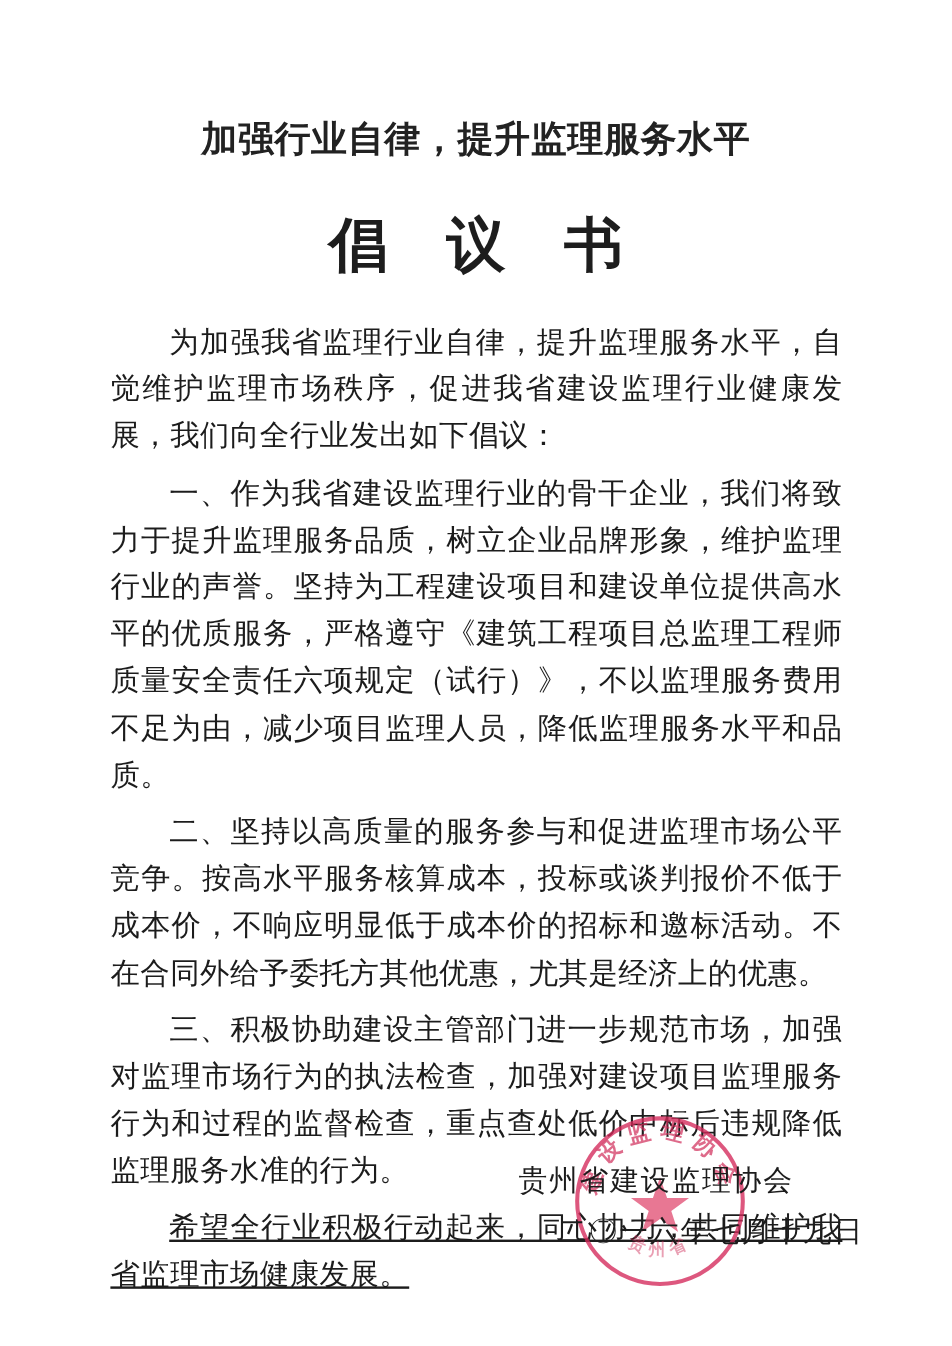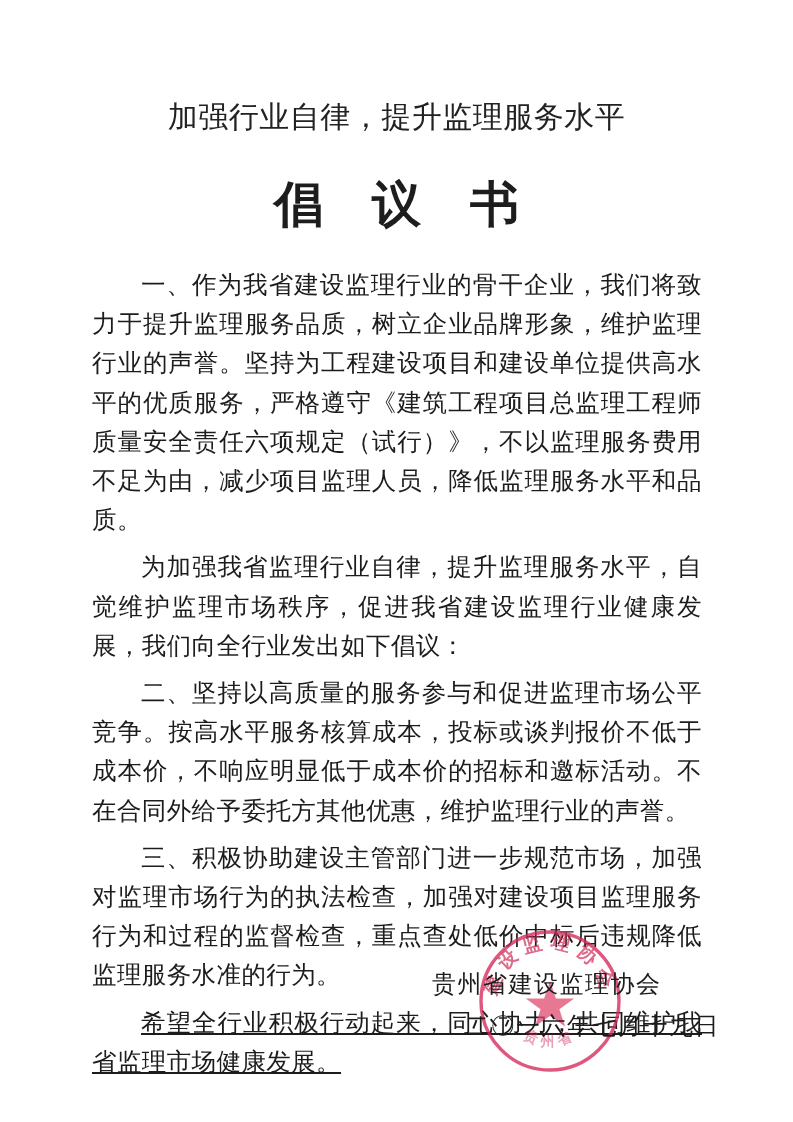--- a/index.html
+++ b/index.html
@@ -24,21 +24,21 @@
   .subtitle {
     position: absolute;
     left: 0;
     top: 96px;
     width: 793px;
     text-align: center;
     font-size: 30px;
     line-height: 42px;
     letter-spacing: 0.5px;
     color: #222222;
-    font-weight: 400;
+    font-weight: 700;
     white-space: nowrap;
   }
   .doc-title {
     position: absolute;
     left: 0;
     top: 174px;
     width: 793px;
     text-align: center;
     font-size: 49px;
     line-height: 62px;
@@ -101,23 +101,23 @@
 </head>
 <body>
 
 <div class="page">
 
   <div class="subtitle">加强行业自律，提升监理服务水平</div>
 
   <div class="doc-title">倡 议 书</div>
 
   <div class="body-block">
+    <p class="para">为加强我省监理行业自律，提升监理服务水平，自觉维护监理市场秩序，促进我省建设监理行业健康发展，我们向全行业发出如下倡议：</p>
     <p class="para">一、作为我省建设监理行业的骨干企业，我们将致力于提升监理服务品质，树立企业品牌形象，维护监理行业的声誉。坚持为工程建设项目和建设单位提供高水平的优质服务，严格遵守《建筑工程项目总监理工程师质量安全责任六项规定（试行）》，不以监理服务费用不足为由，减少项目监理人员，降低监理服务水平和品质。</p>
-    <p class="para">为加强我省监理行业自律，提升监理服务水平，自觉维护监理市场秩序，促进我省建设监理行业健康发展，我们向全行业发出如下倡议：</p>
-    <p class="para">二、坚持以高质量的服务参与和促进监理市场公平竞争。按高水平服务核算成本，投标或谈判报价不低于成本价，不响应明显低于成本价的招标和邀标活动。不在合同外给予委托方其他优惠，维护监理行业的声誉。</p>
+    <p class="para">二、坚持以高质量的服务参与和促进监理市场公平竞争。按高水平服务核算成本，投标或谈判报价不低于成本价，不响应明显低于成本价的招标和邀标活动。不在合同外给予委托方其他优惠，尤其是经济上的优惠。</p>
     <p class="para">三、积极协助建设主管部门进一步规范市场，加强对监理市场行为的执法检查，加强对建设项目监理服务行为和过程的监督检查，重点查处低价中标后违规降低监理服务水准的行为。</p>
     <p class="para last">希望全行业积极行动起来，同心协力，共同维护我省监理市场健康发展。</p>
   </div>
 
   <div class="seal">
     <svg viewBox="0 0 146 146" xmlns="http://www.w3.org/2000/svg">
       <defs>
         <path id="arcTop" d="M 20 73 A 53 53 0 0 1 126 73" fill="none"></path>
         <path id="arcBottom" d="M 28 73 A 45 45 0 0 0 118 73" fill="none"></path>
       </defs>

